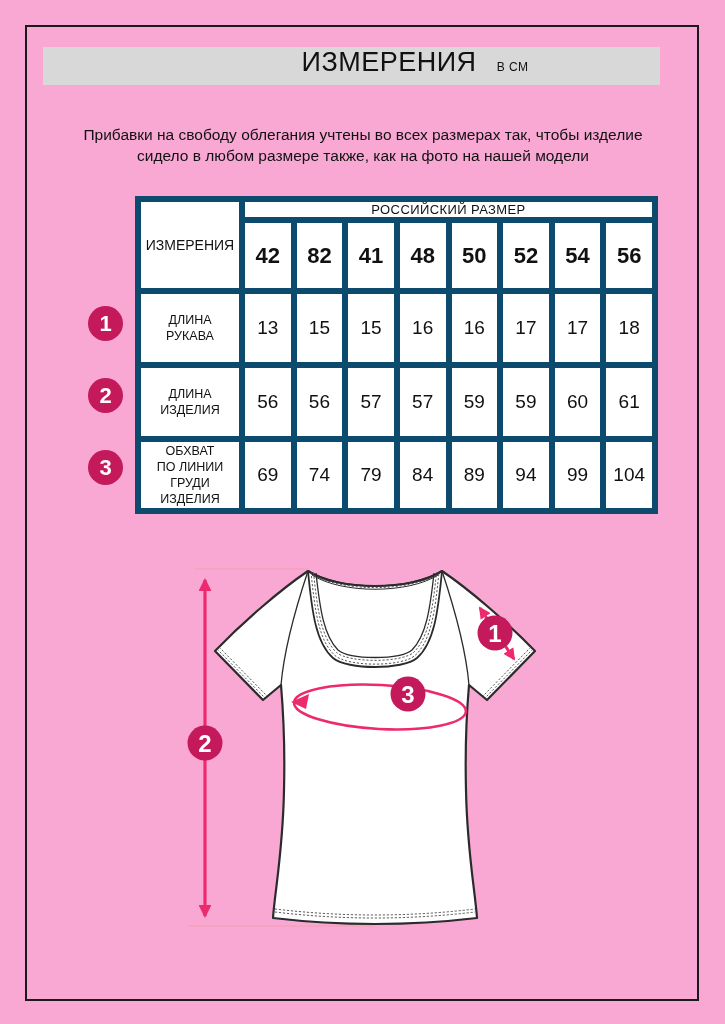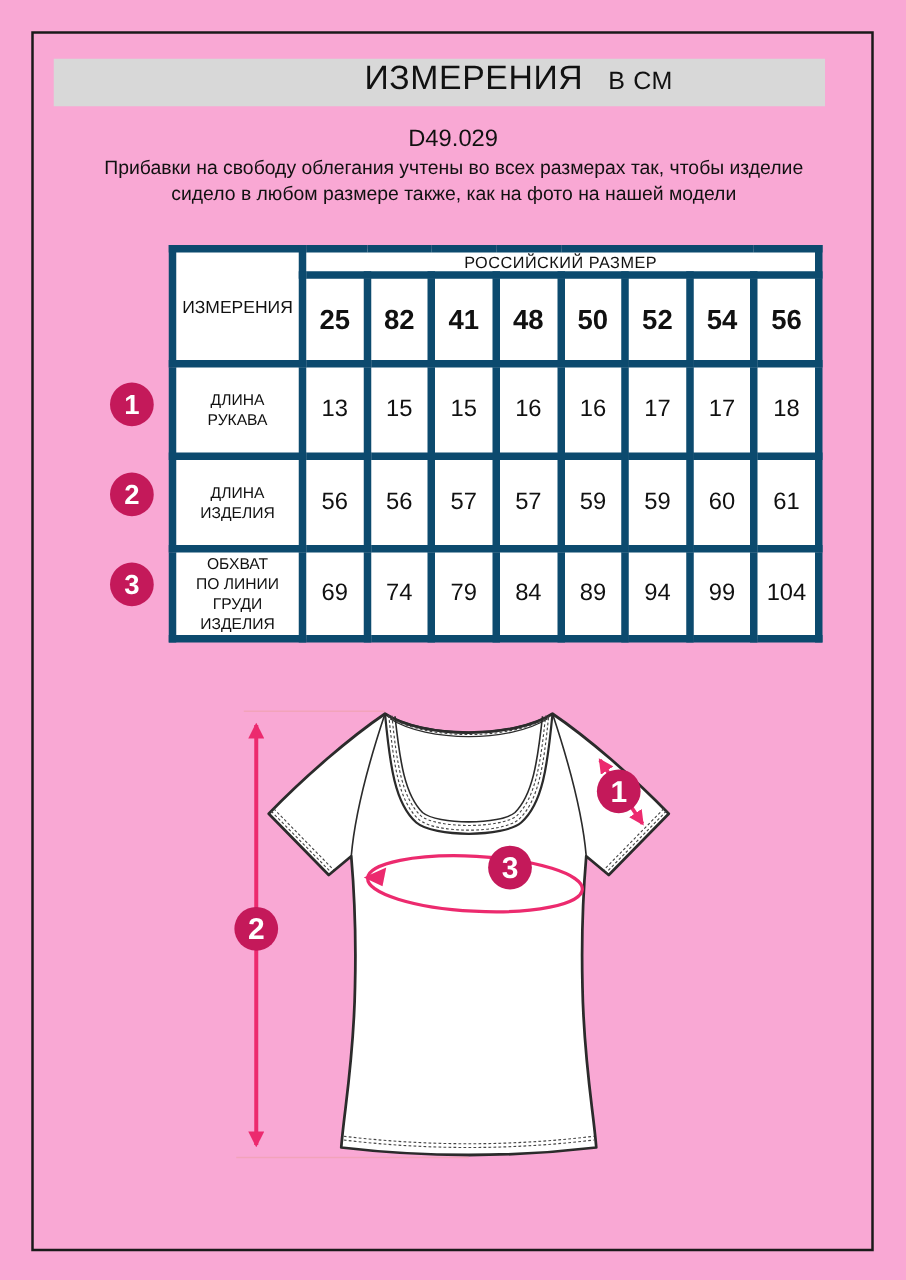--- a/index.html
+++ b/index.html
@@ -7,21 +7,21 @@
     position:relative;width:725px;height:1024px;background:#f9a8d4;overflow:hidden;
     font-family:"Liberation Sans",sans-serif;color:#111;
   }
   .frame{position:absolute;left:25px;top:25px;width:670px;height:972px;border:2px solid #1a1a1a;}
   .title-bar{
     position:absolute;left:43px;top:47px;width:617px;height:38px;background:var(--bar,#d8d8d8);
     display:flex;align-items:baseline;justify-content:center;padding-left:127px;box-sizing:border-box;
   }
   .title-reg{font-size:27px;letter-spacing:.5px;}
   .title-bold{font-size:27px;font-weight:bold;margin-left:24px;letter-spacing:.5px;}
-  .title-unit{font-size:20px;margin-left:20px;letter-spacing:.5px;}
+  .title-unit{font-size:12px;margin-left:20px;letter-spacing:.5px;}
   .product-code{position:absolute;left:0;right:0;top:101px;text-align:center;font-size:19px;}
   .note{position:absolute;left:74px;top:124px;width:578px;text-align:center;font-size:15.5px;line-height:21px;}
   .size-table{position:absolute;left:135px;top:196px;border-collapse:collapse;table-layout:fixed;width:523px;}
   .size-table td{border:6px solid #0c4a6e;text-align:center;vertical-align:middle;background:#fff;padding:0;}
   .size-table col.c0{width:104px;}
   .r-group{height:17px;}
   .r-sizes{height:71px;}
   .r-data1{height:74px;}
   .r-data2{height:74px;}
   .r-data3{height:72px;}
@@ -43,42 +43,41 @@
 <body>
 
 <div class="page">
   <div class="frame"></div>
 
   <div class="title-bar">
     <span class="title-reg">ИЗМЕРЕНИЯ</span>
     <span class="title-unit">В СМ</span>
   </div>
 
-  <div class="product-code">D49.029</div>
   <div class="note">Прибавки на свободу облегания учтены во всех размерах так, чтобы изделие сидело в любом размере также, как на фото на нашей модели</div>
 
   <table class="size-table">
     <colgroup>
         <col class="c0">
         <col>
         <col>
         <col>
         <col>
         <col>
         <col>
         <col>
         <col>
       </colgroup>
     <tbody>
         <tr class="r-group">
       <td class="cell-meas" rowspan="2">ИЗМЕРЕНИЯ</td>
       <td class="cell-group" colspan="8">РОССИЙСКИЙ РАЗМЕР</td>
     </tr>
     <tr class="r-sizes">
-      <td class="cell-size">25</td>
+      <td class="cell-size">42</td>
       <td class="cell-size">82</td>
       <td class="cell-size">41</td>
       <td class="cell-size">48</td>
       <td class="cell-size">50</td>
       <td class="cell-size">52</td>
       <td class="cell-size">54</td>
       <td class="cell-size">56</td>
     </tr>
     <tr class="r-data1">
       <td class="cell-label">ДЛИНА РУКАВА</td>

